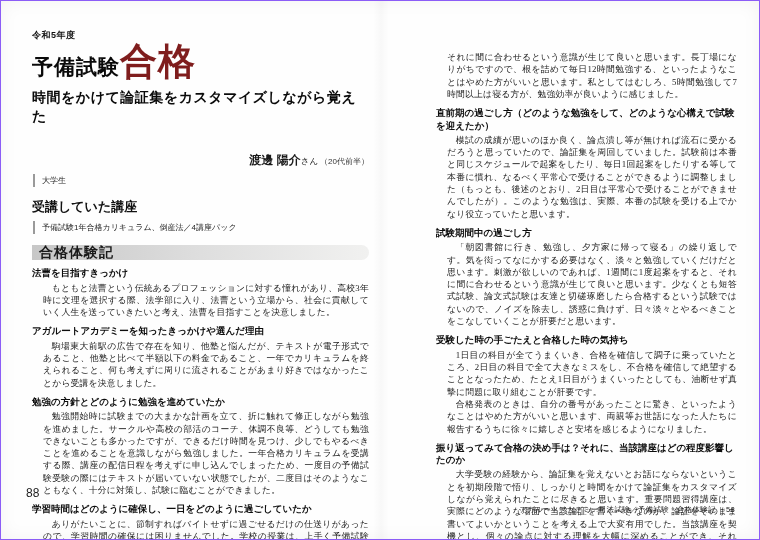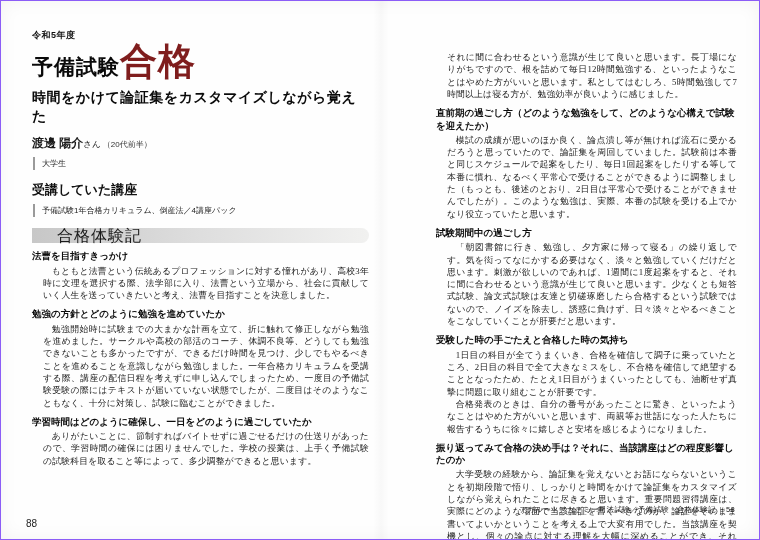--- a/index.html
+++ b/index.html
@@ -10,37 +10,37 @@
           background:linear-gradient(90deg,rgba(0,0,0,0) 0%,rgba(0,0,0,0.025) 50%,rgba(0,0,0,0) 100%);}
   .page-left{position:absolute;left:31px;top:28px;width:337px;}
   .page-right{position:absolute;left:435px;top:50px;width:301px;}
 
   .year-label{font-size:9px;font-weight:bold;color:#111;letter-spacing:0.5px;}
   .exam-line{line-height:1;margin-top:1px;white-space:nowrap;}
   .exam-name{font-family:"Liberation Serif",serif;font-weight:bold;font-size:21px;color:#0a0a0a;letter-spacing:1px;vertical-align:baseline;}
   .pass-label{font-family:"Liberation Serif",serif;font-weight:bold;font-size:37px;color:#7f1d1d;letter-spacing:1px;vertical-align:baseline;}
   .article-title{font-family:"Liberation Serif",serif;font-weight:bold;font-size:14px;line-height:1.35;
                  color:#0a0a0a;margin-top:9px;letter-spacing:0.5px;}
-  .author-row{margin-top:6px;}
+  .author-row{margin-top:23px;text-align:right;}
   .author-name{font-size:12px;font-weight:600;color:#1a1a1a;}
   .author-suffix{font-size:8.5px;color:#1a1a1a;}
   .author-age{font-size:8px;color:#333;margin-left:2px;}
   .note-box{border-left:2px solid #9a9a9a;padding:1px 0 1px 7px;font-size:8px;color:#222;margin:5px 0 0 1px;line-height:1.4;}
   .mini-label{font-size:13px;font-weight:bold;color:#111;margin-top:11px;}
-  .banner{margin-top:11px;height:15px;line-height:15px;padding-left:25px;
+  .banner{margin-top:11px;height:15px;line-height:15px;padding-left:7px;
           background:linear-gradient(90deg,#c7c7c7 0%,#dedede 50%,#f1f1f0 100%);
-          border-radius:0 9px 9px 0;font-size:16px;font-weight:normal;color:#1a1a1a;letter-spacing:1px;}
+          border-radius:0 9px 9px 0;font-size:14px;font-weight:bold;color:#1a1a1a;letter-spacing:1px;}
   .qa-section{margin-top:7px;}
   .qa-heading{font-size:9.5px;font-weight:bold;color:#0d0d0d;line-height:1.3;margin:0 0 2px 0;}
   .qa-body{margin-left:11px;}
   .qa-para{font-family:"Liberation Serif",serif;font-size:8.8px;line-height:12.3px;color:#1b1b1b;
            margin:0;text-indent:1em;text-align:justify;letter-spacing:0.2px;}
   .cont-para{font-family:"Liberation Serif",serif;font-size:8.8px;line-height:12.3px;color:#1b1b1b;
              margin:0 0 0 11px;text-indent:0;text-align:justify;letter-spacing:0.2px;}
-  .pageno-left{position:absolute;left:25px;bottom:10px;font-size:10px;color:#222;}
+  .pageno-left{position:absolute;left:25px;bottom:39px;font-size:12px;color:#222;}
   .footer-right{position:absolute;right:24px;bottom:24px;font-size:7.5px;color:#222;letter-spacing:0.3px;white-space:nowrap;}
   .footer-sep{margin:0 4px;color:#555;}
 </style>
 </head>
 <body>
 
 <div class="spread">
   <div class="gutter"></div>
 
   <div class="page-left">
@@ -57,20 +57,26 @@
     <div class="note-box">予備試験1年合格カリキュラム、倒産法／4講座パック</div>
     <div class="banner">合格体験記</div>
     <div id="left-sections">
   <section class="qa-section">
     <h3 class="qa-heading">法曹を目指すきっかけ</h3>
     <div class="qa-body">
             <p class="qa-para">もともと法曹という伝統あるプロフェッションに対する憧れがあり、高校3年時に文理を選択する際、法学部に入り、法曹という立場から、社会に貢献していく人生を送っていきたいと考え、法曹を目指すことを決意しました。</p>
           </div>
   </section>
 
+  <section class="qa-section">
+    <h3 class="qa-heading">アガルートアカデミーを知ったきっかけや選んだ理由</h3>
+    <div class="qa-body">
+            <p class="qa-para">駒場東大前駅の広告で存在を知り、他塾と悩んだが、テキストが電子形式であること、他塾と比べて半額以下の料金であること、一年でカリキュラムを終えられること、何も考えずに周りに流されることがあまり好きではなかったことから受講を決意しました。</p>
+          </div>
+  </section>
 
   <section class="qa-section">
     <h3 class="qa-heading">勉強の方針とどのように勉強を進めていたか</h3>
     <div class="qa-body">
             <p class="qa-para">勉強開始時に試験までの大まかな計画を立て、折に触れて修正しながら勉強を進めました。サークルや高校の部活のコーチ、体調不良等、どうしても勉強できないことも多かったですが、できるだけ時間を見つけ、少しでもやるべきことを進めることを意識しながら勉強しました。一年合格カリキュラムを受講する際、講座の配信日程を考えずに申し込んでしまったため、一度目の予備試験受験の際にはテキストが届いていない状態でしたが、二度目はそのようなこともなく、十分に対策し、試験に臨むことができました。</p>
           </div>
   </section>
 
   <section class="qa-section">
     <h3 class="qa-heading">学習時間はどのように確保し、一日をどのように過ごしていたか</h3>

